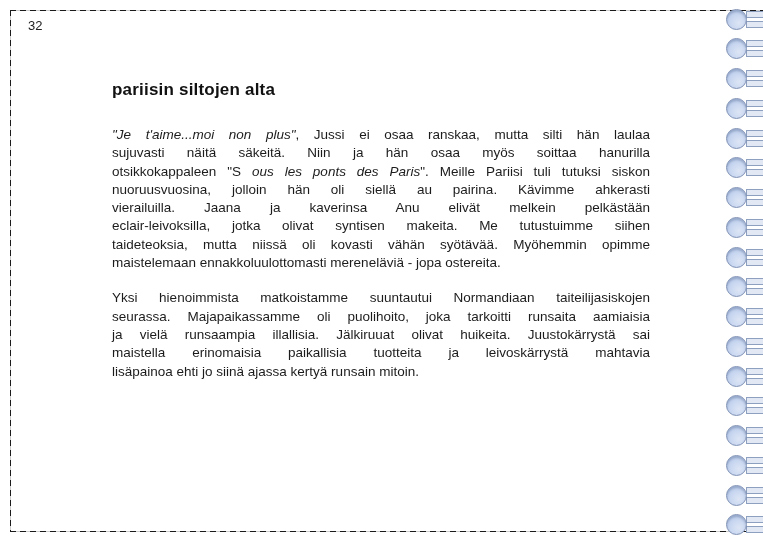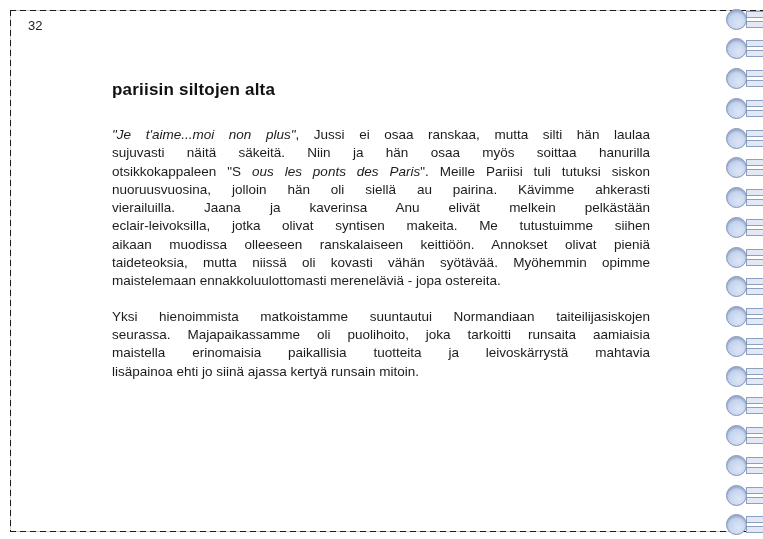--- a/index.html
+++ b/index.html
@@ -80,28 +80,28 @@
   <div class="content">
     <h1 class="heading">pariisin siltojen alta</h1>
 
     <div class="para">
       <div class="line"><span class="it">"Je t'aime...moi non plus"</span><span>, Jussi ei osaa ranskaa, mutta silti hän laulaa</span></div>
       <div class="line">sujuvasti näitä säkeitä. Niin ja hän osaa myös soittaa hanurilla</div>
       <div class="line"><span>otsikkokappaleen "S </span><span class="it">ous les ponts des Paris</span><span>". Meille Pariisi tuli tutuksi siskon</span></div>
       <div class="line">nuoruusvuosina, jolloin hän oli siellä au pairina. Kävimme ahkerasti</div>
       <div class="line">vierailuilla. Jaana ja kaverinsa Anu elivät melkein pelkästään</div>
       <div class="line">eclair-leivoksilla, jotka olivat syntisen makeita. Me tutustuimme siihen</div>
-      <div class="line">aikaan muodissa olleeseen ranskalaiseen keittiöön. Annokset olivat pieniä</div>
       <div class="line">taideteoksia, mutta niissä oli kovasti vähän syötävää. Myöhemmin opimme</div>
       <div class="line last">maistelemaan ennakkoluulottomasti mereneläviä - jopa ostereita.</div>
     </div>
 
     <div class="para">
       <div class="line">Yksi hienoimmista matkoistamme suuntautui Normandiaan taiteilijasiskojen</div>
       <div class="line">seurassa. Majapaikassamme oli puolihoito, joka tarkoitti runsaita aamiaisia</div>
+      <div class="line">ja vielä runsaampia illallisia. Jälkiruuat olivat huikeita. Juustokärrystä sai</div>
       <div class="line">maistella erinomaisia paikallisia tuotteita ja leivoskärrystä mahtavia</div>
       <div class="line last">lisäpainoa ehti jo siinä ajassa kertyä runsain mitoin.</div>
     </div>
   </div>
 
   <div class="rings">
       <div class="ring" style="top: 8.5px;">
         <span class="tab tab-top"></span>
         <span class="tab tab-bottom"></span>
         <span class="ball"></span>

